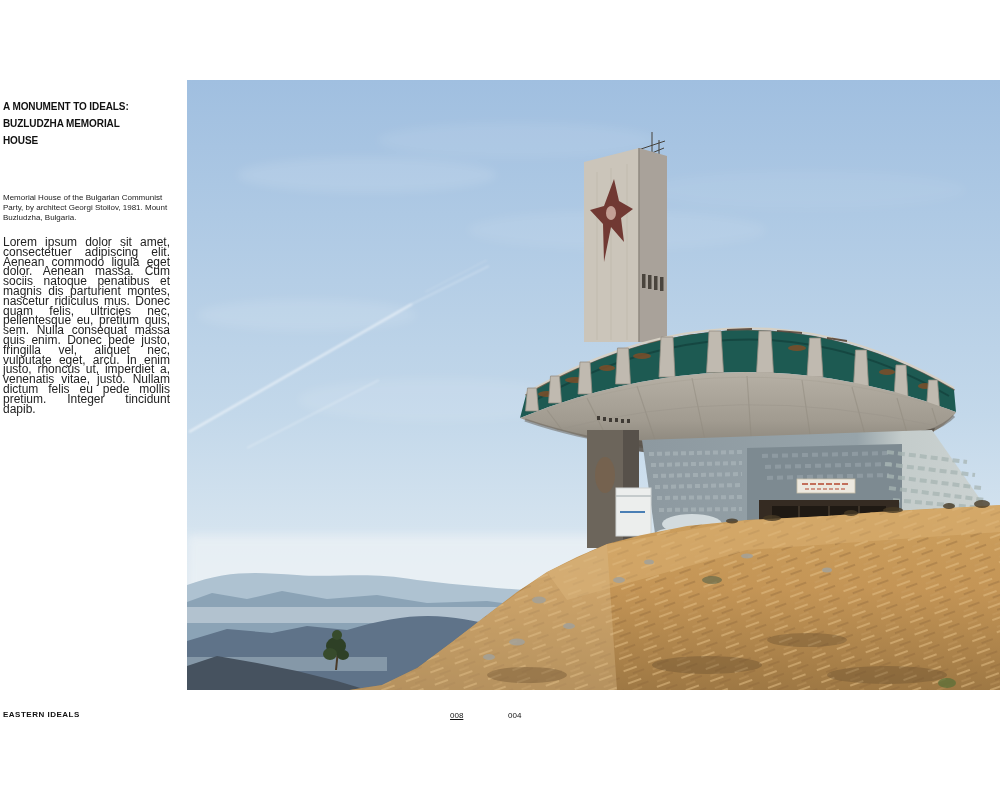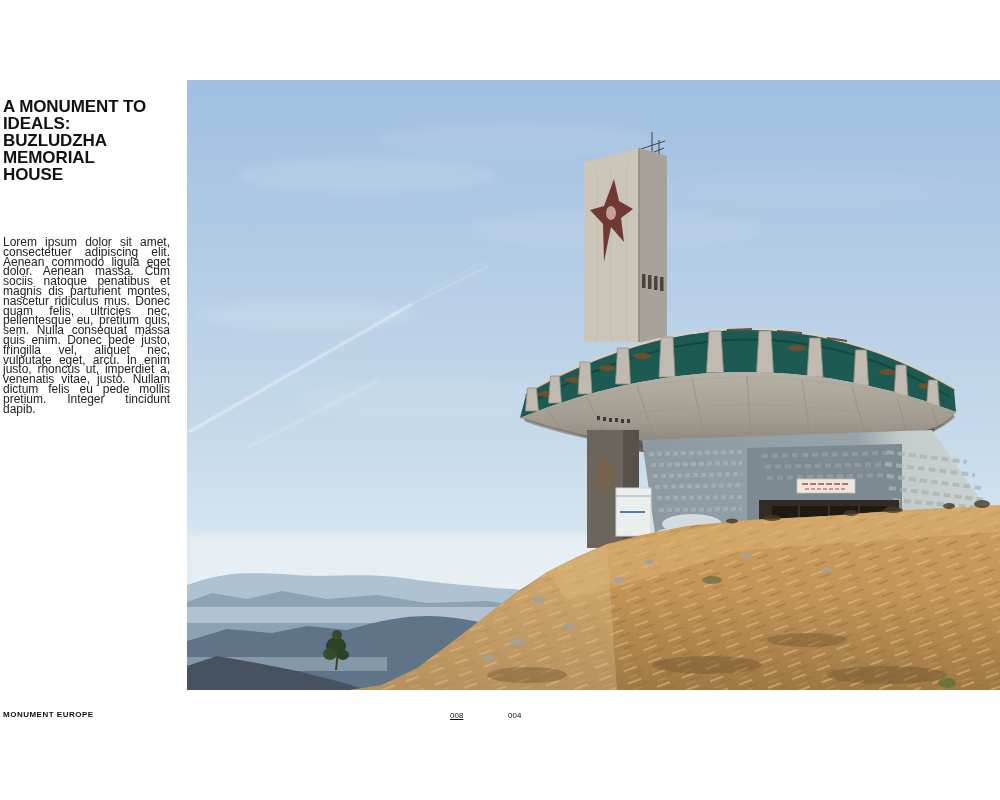--- a/index.html
+++ b/index.html
@@ -1,19 +1,19 @@
 <!DOCTYPE html>
 <html><head>
 <meta charset="utf-8">
 <style>
   html,body{margin:0;padding:0;background:#ffffff;}
   .page{position:relative;width:1000px;height:800px;background:#ffffff;overflow:hidden;
         font-family:"Liberation Sans","DejaVu Sans",sans-serif;color:#161616;}
   .title{position:absolute;left:3px;top:98px;width:180px;
-         font-size:17px;font-weight:700;line-height:17px;letter-spacing:-0.1px;
+         font-size:10px;font-weight:700;line-height:17px;letter-spacing:-0.1px;
          white-space:pre-line;color:#111;}
   .caption{position:absolute;left:3px;top:193px;width:176px;
            font-size:8px;line-height:10px;color:#222;}
   .body-text{position:absolute;left:3px;top:238px;width:167px;
              font-size:12px;line-height:9.8px;text-align:justify;color:#222;}
   .footer-left{position:absolute;left:3px;top:710px;font-size:8px;font-weight:600;
                letter-spacing:0.5px;color:#111;}
   .pagenum{position:absolute;top:711px;font-size:8px;color:#111;}
   .pagenum.left{left:450px;text-decoration:underline;}
   .pagenum.right{left:508px;}
@@ -21,20 +21,21 @@
   .photo svg{display:block;}
 </style>
 </head>
 <body>
 
 <div class="page">
 
   <div class="title">A MONUMENT TO IDEALS:
 BUZLUDZHA MEMORIAL
 HOUSE</div>
+  <div class="caption">Memorial House of the Bulgarian Communist Party, by architect Georgi Stoilov, 1981. Mount Buzludzha, Bulgaria.</div>
   <div class="body-text">Lorem ipsum dolor sit amet, consectetuer adipiscing elit. Aenean commodo ligula eget dolor. Aenean massa. Cum sociis natoque penatibus et magnis dis parturient montes, nascetur ridiculus mus. Donec quam felis, ultricies nec, pellentesque eu, pretium quis, sem. Nulla consequat massa quis enim. Donec pede justo, fringilla vel, aliquet nec, vulputate eget, arcu. In enim justo, rhoncus ut, imperdiet a, venenatis vitae, justo. Nullam dictum felis eu pede mollis pretium. Integer tincidunt dapib.</div>
 
   <div class="photo">
     <svg width="813" height="610" viewBox="0 0 813 610" xmlns="http://www.w3.org/2000/svg">
       <defs>
         <linearGradient id="sky" x1="0" y1="0" x2="0" y2="1">
           <stop offset="0" stop-color="#a0bfe0"></stop>
           <stop offset="0.55" stop-color="#c3d8ea"></stop>
           <stop offset="0.85" stop-color="#dfeaf2"></stop>
           <stop offset="1" stop-color="#e9f0f5"></stop>
@@ -276,16 +277,16 @@
           <line x1="149" y1="590" x2="151" y2="570" stroke="#4a3a28" stroke-width="2"></line>
           <ellipse cx="149" cy="566" rx="10" ry="9" fill="#2e4026"></ellipse>
           <ellipse cx="143" cy="574" rx="7" ry="6" fill="#374b2c"></ellipse>
           <ellipse cx="156" cy="575" rx="6" ry="5" fill="#2e4026"></ellipse>
           <ellipse cx="150" cy="555" rx="5" ry="5" fill="#374b2c"></ellipse>
         </g>
       </g>
     </svg>
   </div>
 
-  <div class="footer-left">MONUMENT EUROPE</div>
+  <div class="footer-left">EASTERN IDEALS</div>
   <div class="pagenum left">008</div>
   <div class="pagenum right">004</div>
 </div>
 
 </body></html>

